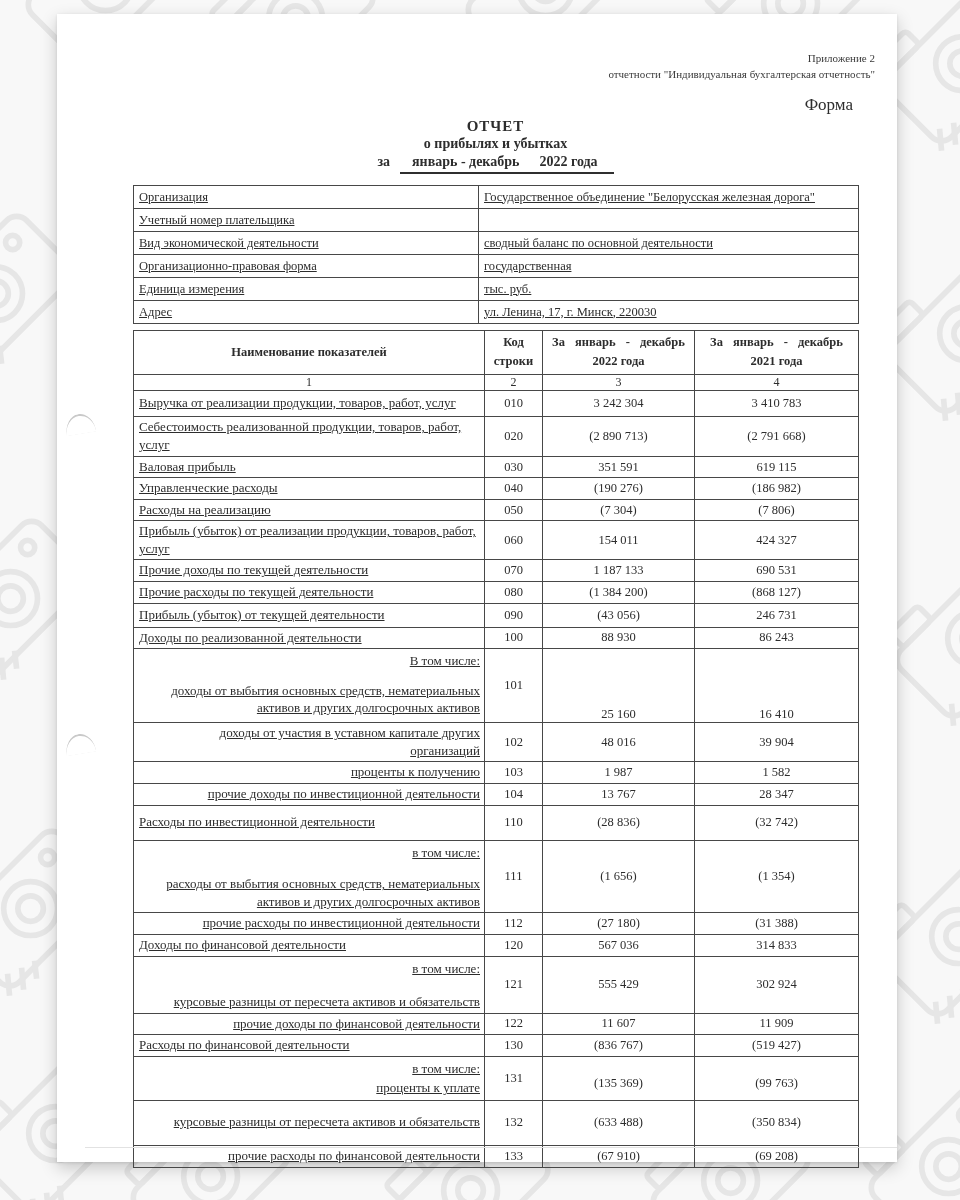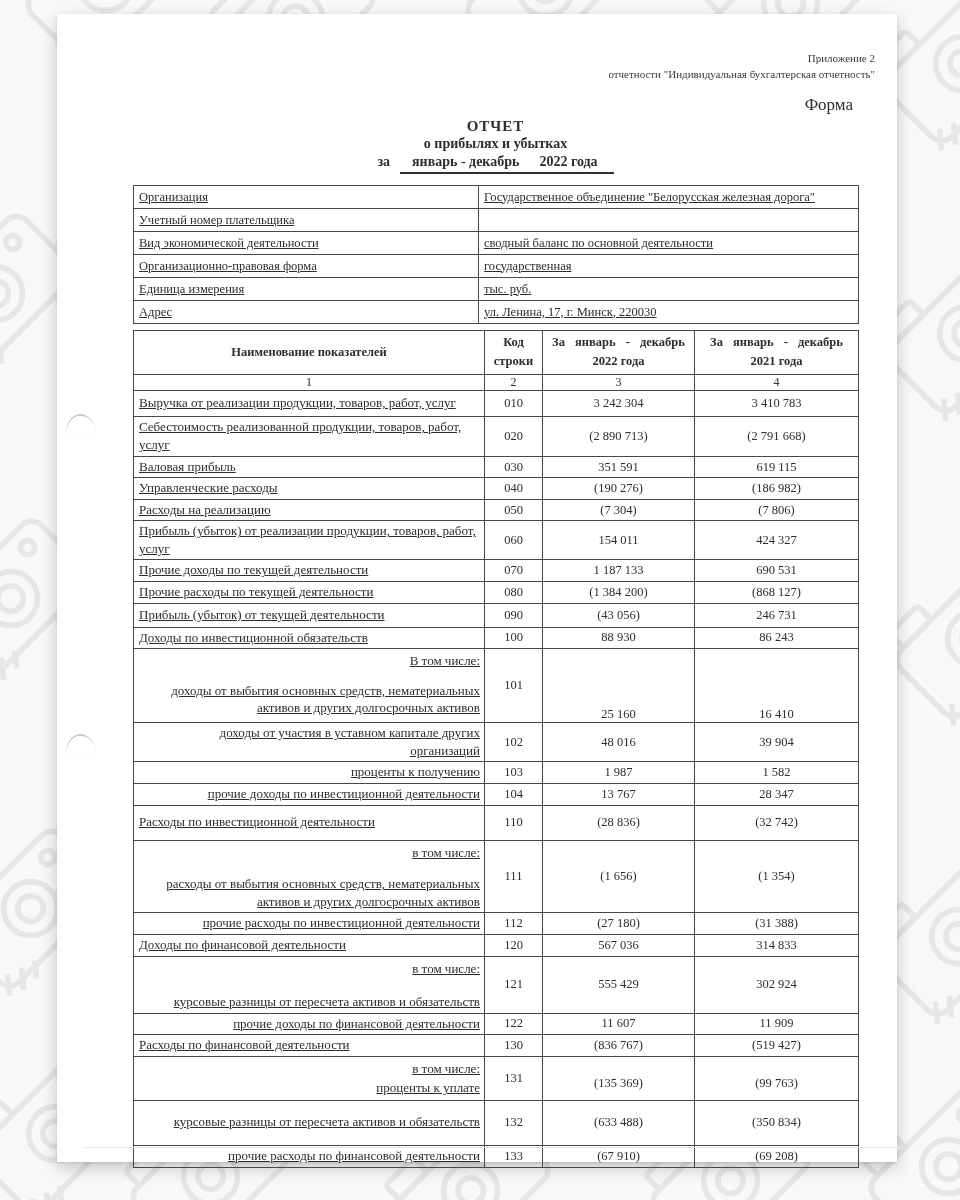--- a/index.html
+++ b/index.html
@@ -247,21 +247,21 @@
             <td class="val">(1 384 200)</td>
             <td class="val">(868 127)</td>
           </tr>
           <tr style="height: 24px;">
             <td class="lbl">Прибыль (убыток) от текущей деятельности</td>
             <td class="code">090</td>
             <td class="val">(43 056)</td>
             <td class="val">246 731</td>
           </tr>
           <tr style="height: 21px;">
-            <td class="lbl">Доходы по инвестиционной обязательств</td>
+            <td class="lbl">Доходы по реализованной деятельности</td>
             <td class="code">100</td>
             <td class="val">88 930</td>
             <td class="val">86 243</td>
           </tr>
           <tr style="height: 74px;">
             <td class="lbl ind vtop">
               <div>В том числе:</div>
               <div style="margin-top: 12px;">доходы от выбытия основных средств, нематериальных активов и других долгосрочных активов</div>
             </td>
             <td class="code">101</td>

